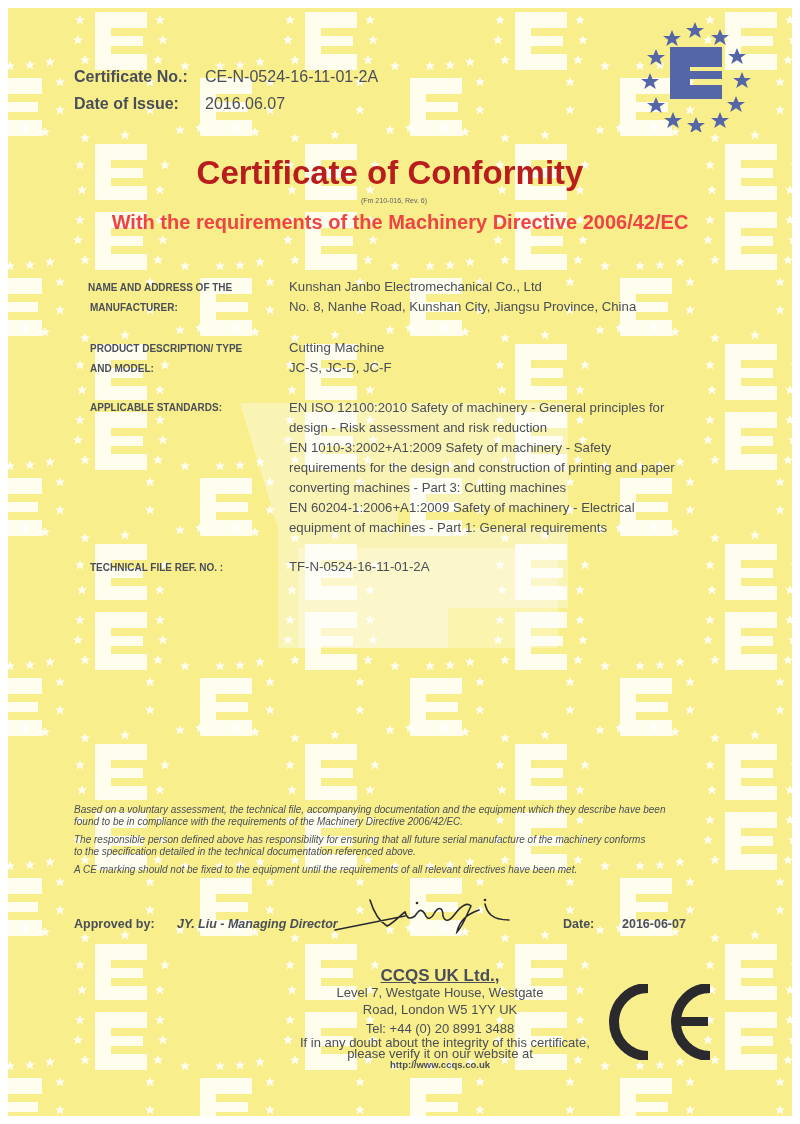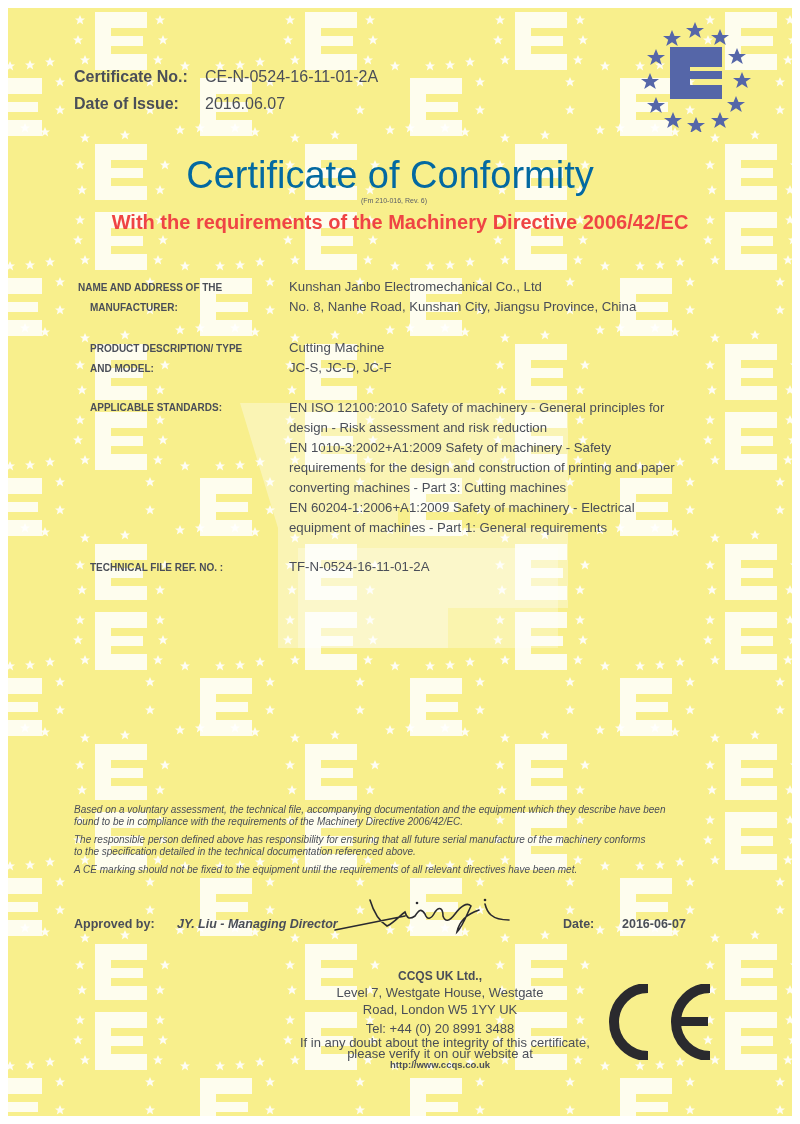--- a/index.html
+++ b/index.html
@@ -4,30 +4,30 @@
 <style>
   html, body { margin:0; padding:0; }
   body { width:800px; height:1124px; background:#ffffff; position:relative; overflow:hidden;
          font-family:"Liberation Sans", sans-serif; color:#4a4e58; }
   .sheet { position:absolute; left:8px; top:8px; width:784px; height:1108px; background:#f8ef8c; overflow:hidden; }
   .bg-pattern { position:absolute; left:0; top:0; width:784px; height:1108px; }
   .content { position:absolute; left:0; top:0; width:652px; height:1124px; }
   .abs { position:absolute; white-space:nowrap; }
   .hdr-label { font-weight:bold; font-size:16px; color:#4a4e58; }
   .hdr-value { font-size:16px; color:#4a4e58; }
-  .title { font-size:38px; color:#0369a1; left:0; width:780px; text-align:center; }
+  .title { font-size:33px; color:#b91c1c; left:0; width:780px; text-align:center;font-weight:bold; }
   .fm { font-size:7px; color:#5a5e66; left:0; width:780px; text-align:center; }
   .subtitle { font-size:20px; color:#ef4444; left:0; width:800px; text-align:center;font-weight:bold; }
   .field-label { font-size:10px; font-weight:bold; color:#4a4e58; line-height:20px; }
   .field-value { font-size:13.2px; color:#4a4e58; line-height:20px; }
   .notes { font-size:10px; font-style:italic; color:#4a4e58; line-height:12px; }
   .approve { font-size:12.5px; font-weight:bold; color:#4a4e58; }
   .approve-name { font-size:12.5px; font-weight:bold; font-style:italic; color:#4a4e58; }
   .issuer { left:300px; width:280px; text-align:center; color:#4a4e58; }
-  .issuer .name { font-size:12px; font-weight:bold; line-height:16px; }
+  .issuer .name { font-size:17px; font-weight:bold; line-height:16px;text-decoration:underline; }
   .issuer .line { font-size:13px; line-height:17px; }
   .issuer .small { font-size:13px; line-height:11px; }
   .issuer .url { font-size:9.5px; font-weight:bold; line-height:12px; }
 </style>
 </head>
 <body>
 
 <div class="sheet">
   <svg class="bg-pattern" width="784" height="1108" viewBox="0 0 784 1108">
     <defs>
@@ -99,21 +99,21 @@
       <polygon points="14,59 16.5,65 23,65 17.8,68.8 19.8,75 14,71.3 8.2,75 10.2,68.8 5,65 11.5,65"></polygon>
       <polygon points="20,35 22.5,41 29,41 23.8,44.8 25.8,51 20,47.3 14.2,51 16.2,44.8 11,41 17.5,41"></polygon>
       <polygon points="36,16 38.5,22 45,22 39.8,25.8 41.8,32 36,28.3 30.2,32 32.2,25.8 27,22 33.5,22"></polygon>
     </g>
   </svg>
 
   <div class="abs title" style="top:154px;">Certificate of Conformity</div>
   <div class="abs fm" style="top:197px; left:4px;">(Fm 210-016, Rev. 6)</div>
   <div class="abs subtitle" style="top:211px;">With the requirements of the Machinery Directive 2006/42/EC</div>
 
-  <div class="abs field-label" style="left:78px; top:278px;text-align:center;">NAME AND ADDRESS OF THE</div>
+  <div class="abs field-label" style="left:88px; top:278px;text-align:center;">NAME AND ADDRESS OF THE</div>
   <div class="abs field-label" style="left:90px; top:298px;">MANUFACTURER:</div>
   <div class="abs field-value" style="left:289px; top:277px;">Kunshan Janbo Electromechanical Co., Ltd</div>
   <div class="abs field-value" style="left:289px; top:297px;">No. 8, Nanhe Road, Kunshan City, Jiangsu Province, China</div>
 
   <div class="abs field-label" style="left:90px; top:339px;">PRODUCT DESCRIPTION/ TYPE</div>
   <div class="abs field-label" style="left:90px; top:359px;">AND MODEL:</div>
   <div class="abs field-value" style="left:289px; top:338px;">Cutting Machine</div>
   <div class="abs field-value" style="left:289px; top:358px;">JC-S, JC-D, JC-F</div>
 
   <div class="abs field-label" style="left:90px; top:398px;">APPLICABLE STANDARDS:</div>

